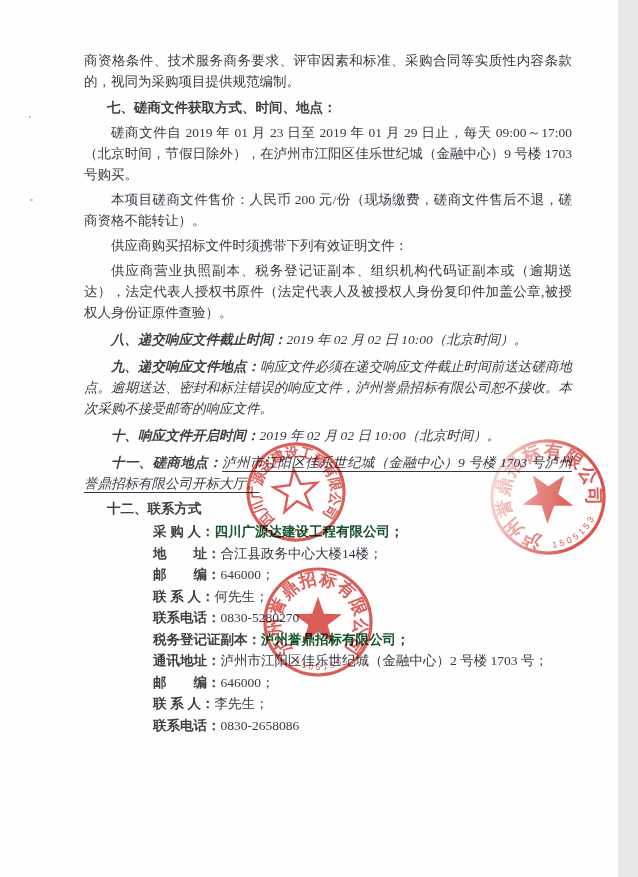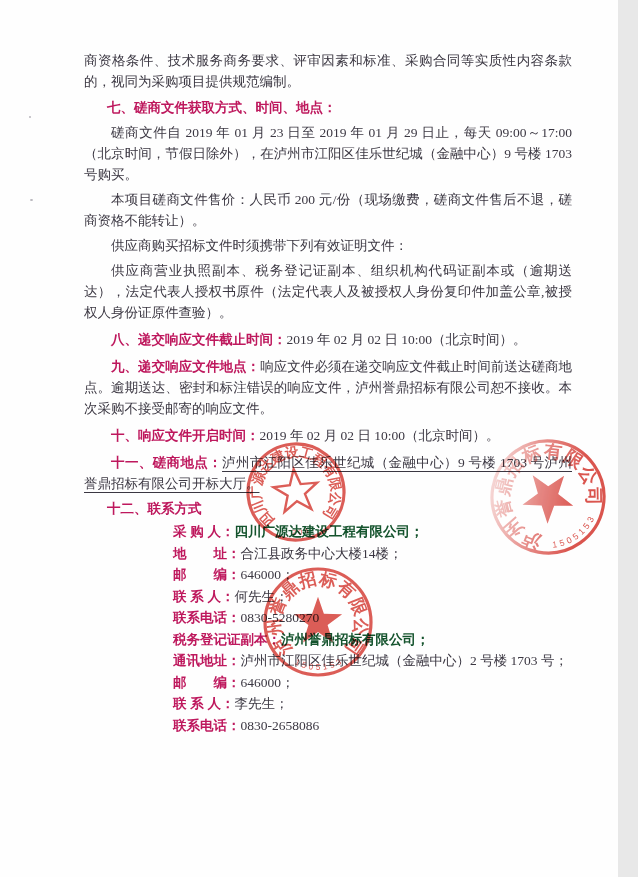--- a/index.html
+++ b/index.html
@@ -17,33 +17,33 @@
     width:488px;
     font-size:13.5px;
     line-height:21px;
     text-align:justify;
   }
   .doc p{margin:0;}
   .ind{text-indent:2em;}
   .heading,.lbl{
     font-family:"Liberation Sans",sans-serif;
     font-weight:bold;
-    color:#be185d;
+    color:#404040;
   }
   .heading{text-indent:1.7em;margin-top:5px !important;}
   .sp4{margin-top:4px !important;}
-  .sp6{margin-top:6px !important;}
+  .sp6{margin-top:6px !important;font-style:italic;}
   .u{
     text-decoration:underline;
     text-decoration-thickness:1px;
     text-underline-offset:4px;
   }
   .contacts{margin-left:69px;margin-top:2px;line-height:21.5px;}
   .crow{white-space:nowrap;}
-  .crow .lbl{display:inline-block;min-width:56px;margin-left:20px;}
+  .crow .lbl{display:inline-block;min-width:56px;}
   .crow.strong .val{
     font-family:"Liberation Sans",sans-serif;
     font-weight:bold;color:#14532d;
   }
   .stamp{
     position:absolute;
     mix-blend-mode:multiply;
     opacity:.88;
     pointer-events:none;
   }

